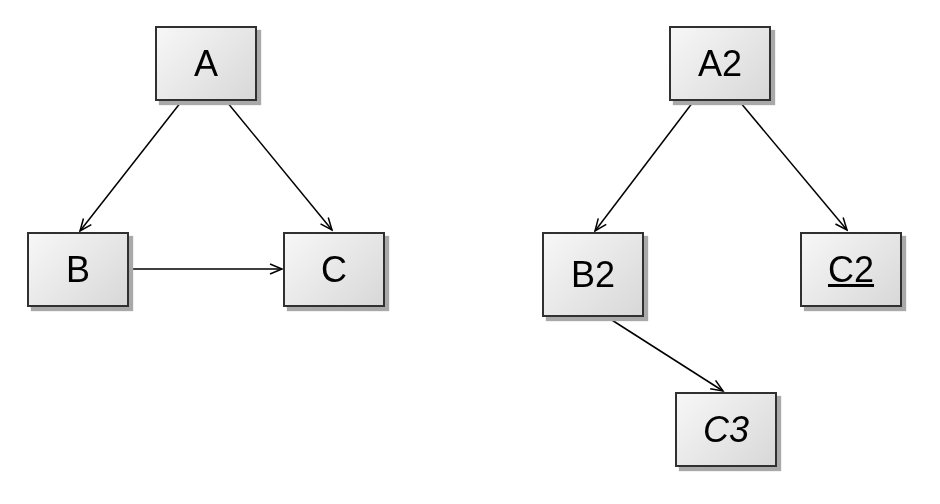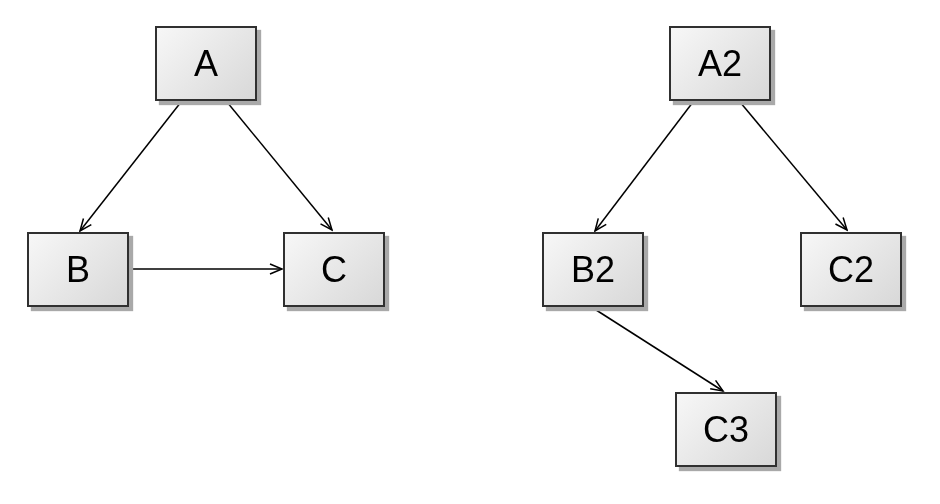--- a/index.html
+++ b/index.html
@@ -78,23 +78,23 @@
       </div>
       <div class="node" style="left: 27px; top: 232px; width: 102px; height: 75px;">
         <span class="node-label">B</span>
       </div>
       <div class="node" style="left: 283px; top: 232px; width: 102px; height: 75px;">
         <span class="node-label">C</span>
       </div>
       <div class="node" style="left: 669px; top: 26px; width: 102px; height: 75px; text-align: center;">
         <span class="node-label">A2</span>
       </div>
-      <div class="node" style="left: 542px; top: 232px; width: 102px; height: 75px;">
+      <div class="node" style="left: 542px; top: 232px; width: 102px; height: 85px;">
         <span class="node-label">B2</span>
       </div>
-      <div class="node" style="left: 800px; top: 232px; width: 102px; height: 75px;">
+      <div class="node" style="left: 800px; top: 232px; width: 102px; height: 75px; text-decoration: underline;">
         <span class="node-label">C2</span>
       </div>
-      <div class="node" style="left: 675px; top: 392px; width: 102px; height: 75px;">
+      <div class="node" style="left: 675px; top: 392px; width: 102px; height: 75px; font-style: italic;">
         <span class="node-label">C3</span>
       </div>
     </div>
 </div>
 
 </body></html>

